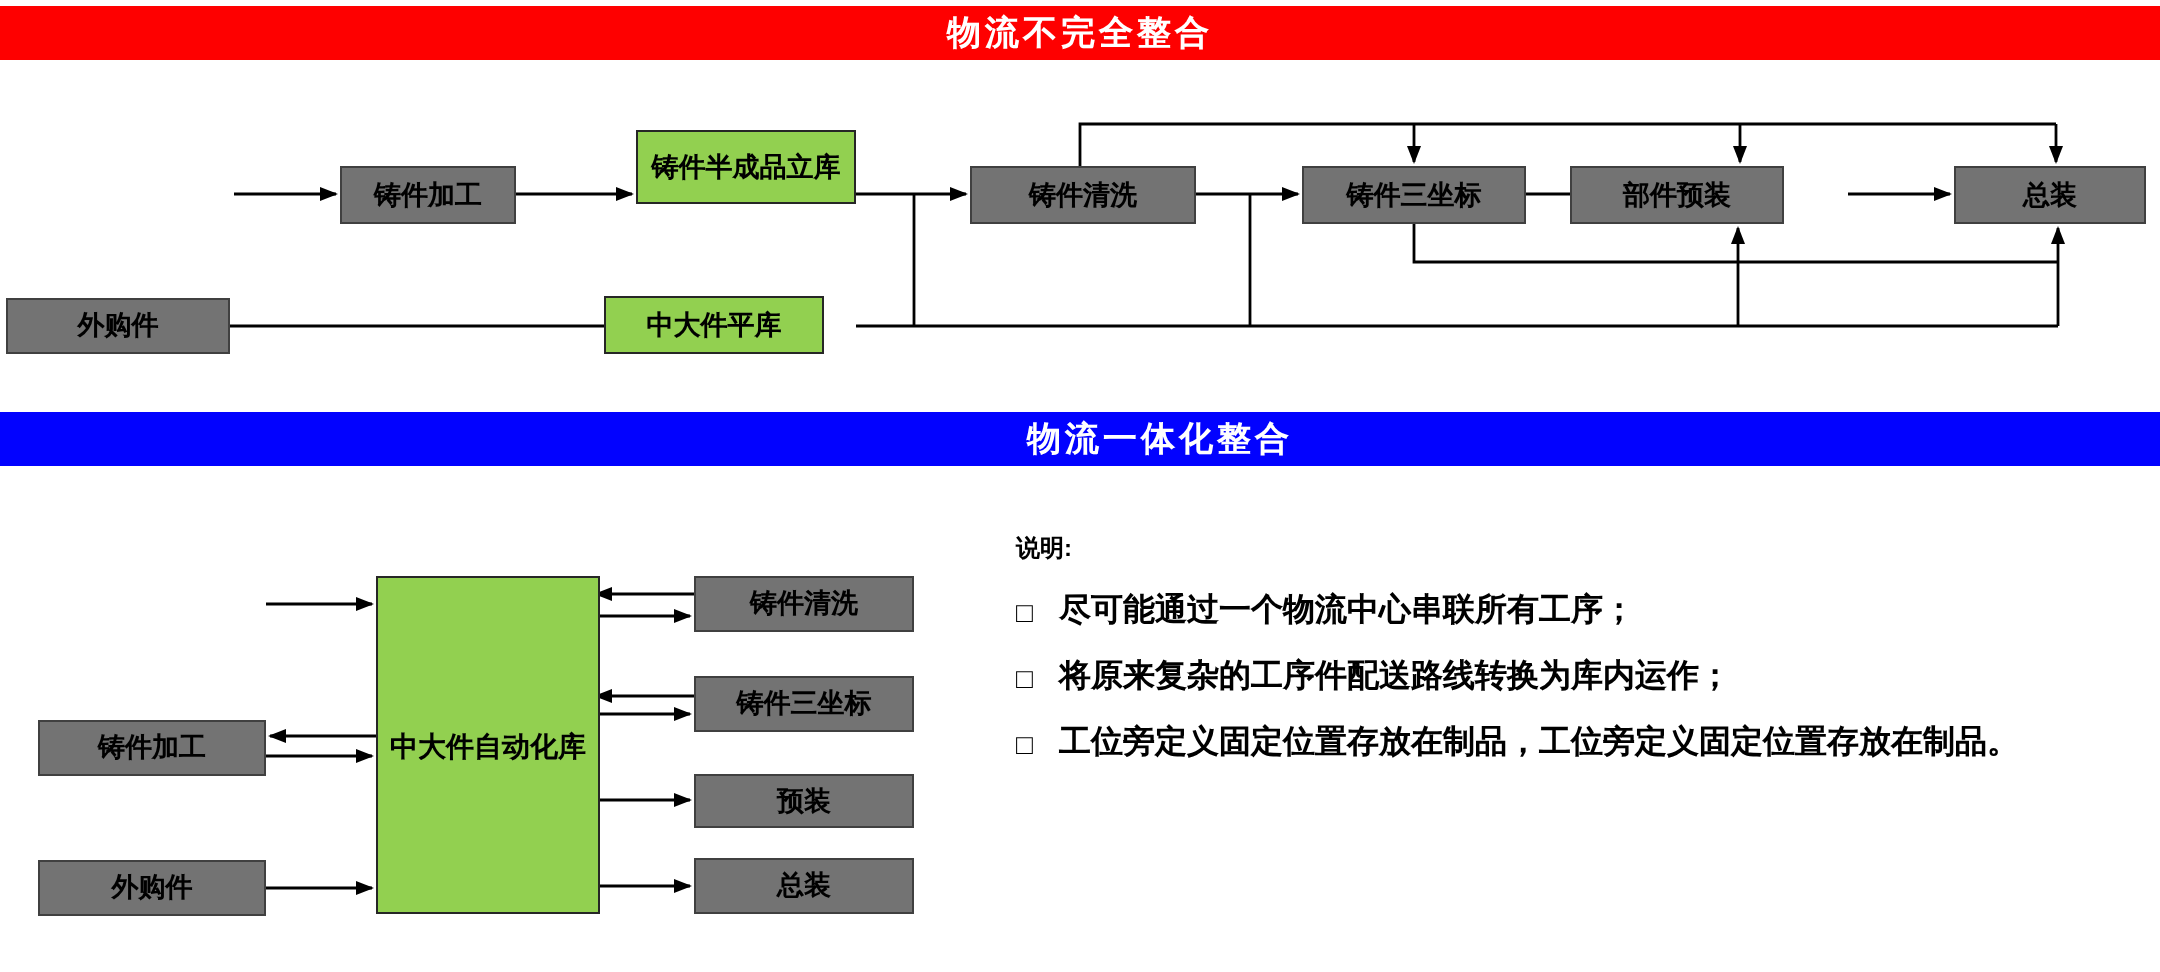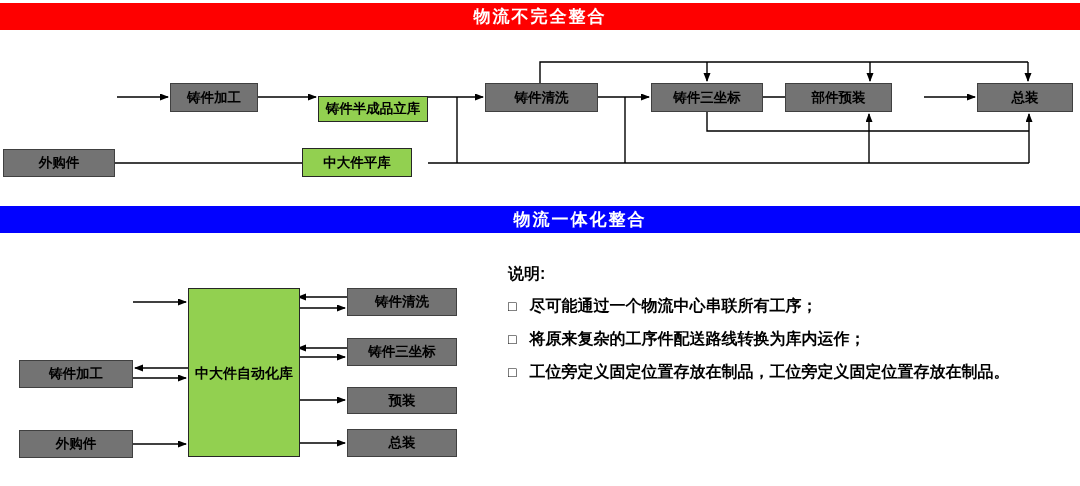--- a/index.html
+++ b/index.html
@@ -16,21 +16,21 @@
   .banner.blue{top:206px;background:#0202ff;padding-left:40px;}
   svg.wires{position:absolute;left:0;top:0;}
   .fbox{
     position:absolute;background:#737373;border:1.5px solid #404040;
     display:flex;align-items:center;justify-content:center;
     font-weight:bold;font-size:13.5px;box-sizing:border-box;
     white-space:nowrap;line-height:1;
   }
   .fbox.green{background:#92d050;border-color:#262626;}
   .notes{position:absolute;left:508px;top:263px;width:520px;}
-  .notes-title{font-weight:bold;font-size:16px;line-height:22px;margin-bottom:9px;}
+  .notes-title{font-weight:bold;font-size:12px;line-height:22px;margin-bottom:9px;}
   .note-item{
     display:flex;align-items:flex-start;
     font-weight:bold;font-size:16px;line-height:24px;margin-bottom:9px;
   }
   .note-bullet{flex:0 0 auto;font-size:14px;line-height:24px;margin-right:13px;}
   .note-text{flex:1 1 auto;}
 </style>
 </head>
 <body>
 
@@ -76,21 +76,21 @@
       <path d="M347 297 H298" marker-end="url(#ah)"></path>
       <path d="M296 308 H345" marker-end="url(#ah)"></path>
       <path d="M347 348 H298" marker-end="url(#ah)"></path>
       <path d="M296 357 H345" marker-end="url(#ah)"></path>
       <path d="M296 400 H345" marker-end="url(#ah)"></path>
       <path d="M296 443 H345" marker-end="url(#ah)"></path>
     </g>
   </svg>
 
   <div class="fbox" style="left:170px;top:83px;width:88px;height:29px">铸件加工</div>
-  <div class="fbox green" style="left:318px;top:96px;width:110px;height:26px">铸件半成品立库</div>
+  <div class="fbox green" style="left:318px;top:65px;width:110px;height:37px">铸件半成品立库</div>
   <div class="fbox" style="left:485px;top:83px;width:113px;height:29px">铸件清洗</div>
   <div class="fbox" style="left:651px;top:83px;width:112px;height:29px">铸件三坐标</div>
   <div class="fbox" style="left:785px;top:83px;width:107px;height:29px">部件预装</div>
   <div class="fbox" style="left:977px;top:83px;width:96px;height:29px">总装</div>
   <div class="fbox" style="left:3px;top:149px;width:112px;height:28px">外购件</div>
   <div class="fbox green" style="left:302px;top:148px;width:110px;height:29px">中大件平库</div>
 
   <div class="fbox" style="left:19px;top:360px;width:114px;height:28px">铸件加工</div>
   <div class="fbox" style="left:19px;top:430px;width:114px;height:28px">外购件</div>
   <div class="fbox green" style="left:188px;top:288px;width:112px;height:169px;font-size:14px">中大件自动化库</div>

